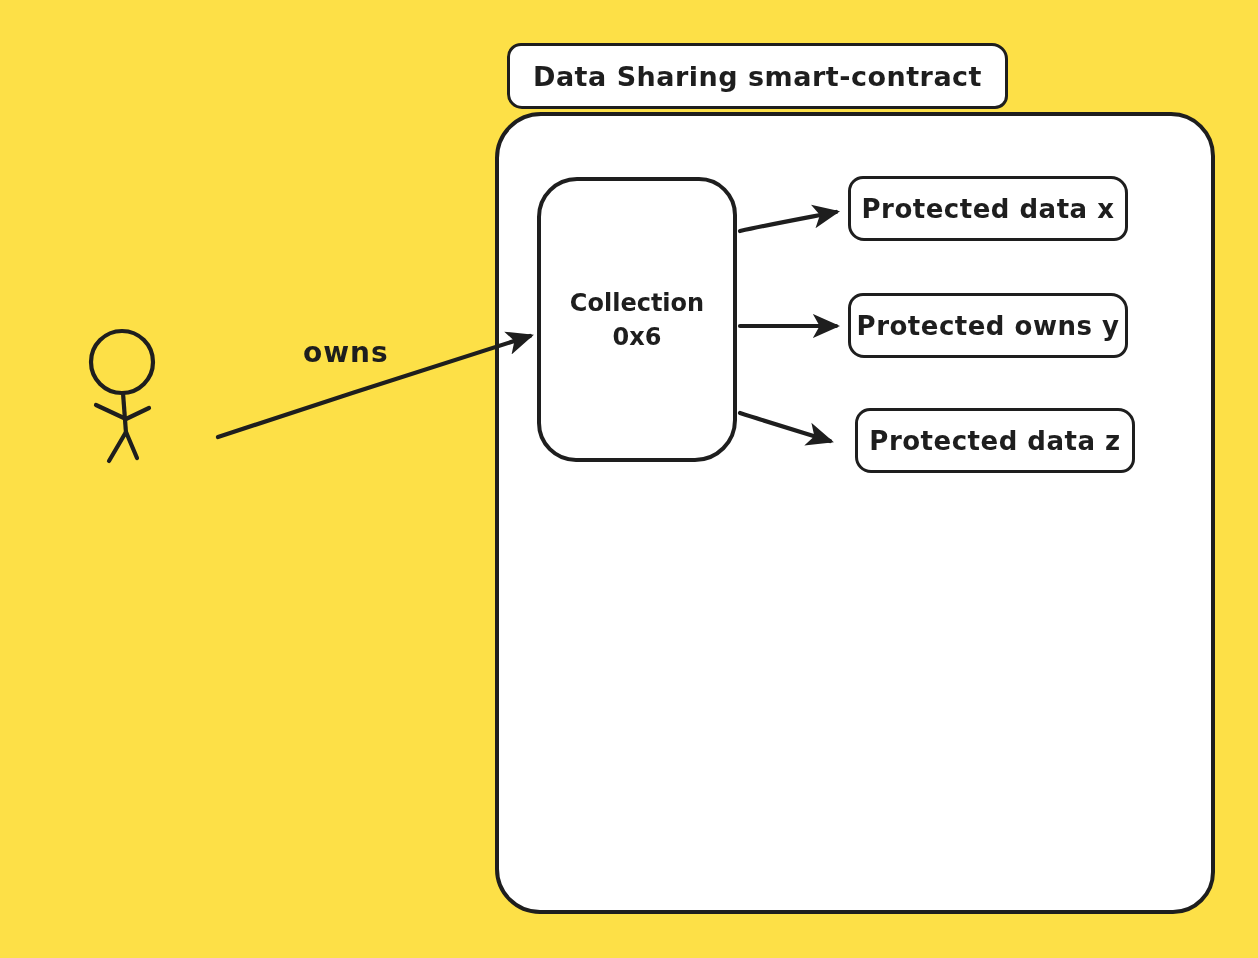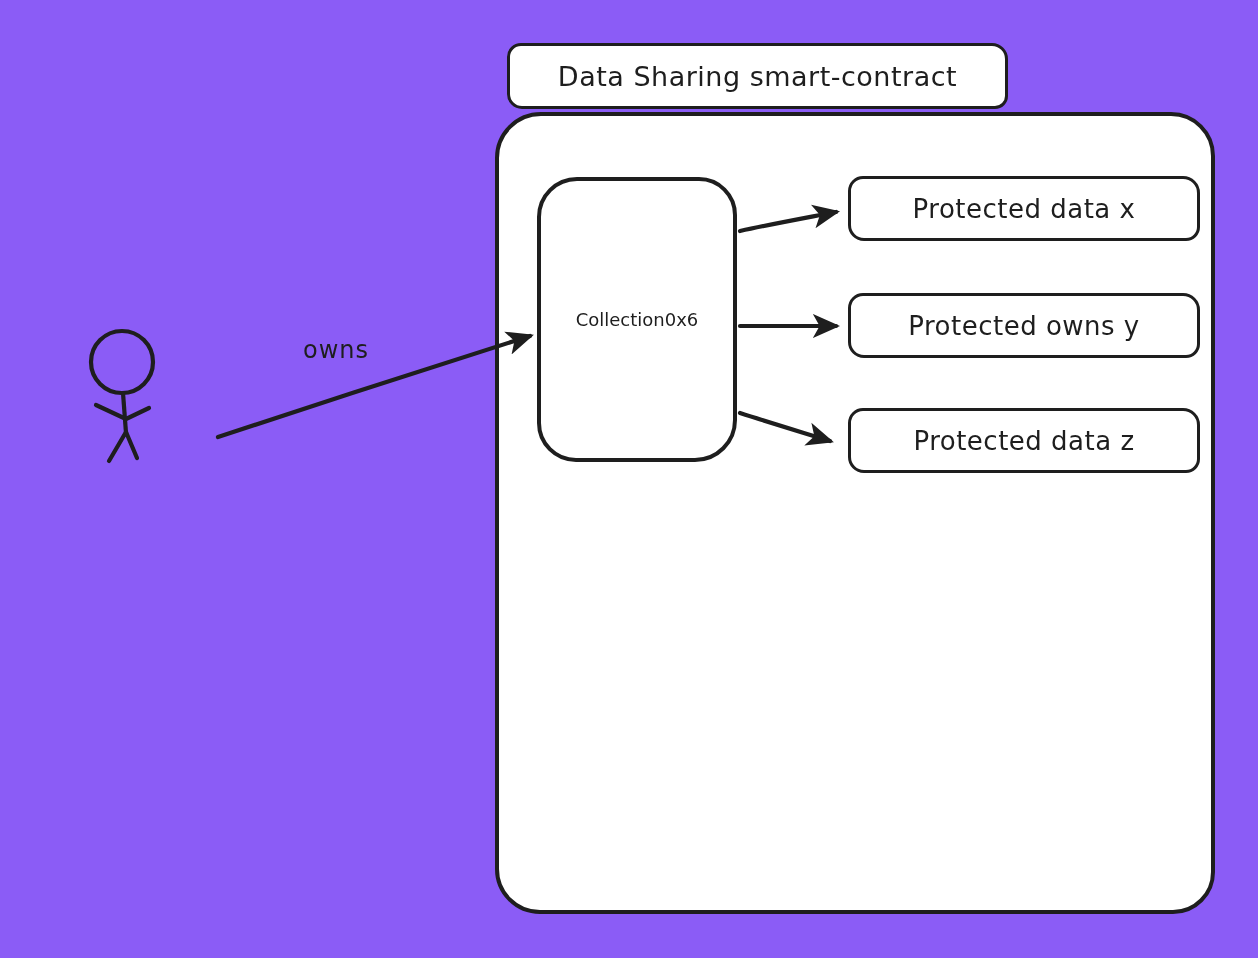--- a/index.html
+++ b/index.html
@@ -5,23 +5,24 @@
   html, body {
     margin: 0;
     padding: 0;
     background: #ffffff;
     font-family: "DejaVu Sans", sans-serif;
   }
   .canvas {
     position: relative;
     width: 1258px;
     height: 958px;
-    background: #8b5cf6;
+    background: #fde047;
     overflow: hidden;
     color: #1e1e1e;
+    font-weight: bold;
   }
   .box {
     position: absolute;
     box-sizing: border-box;
     background: #ffffff;
     border: 3.5px solid #1e1e1e;
     display: flex;
     align-items: center;
     justify-content: center;
     text-align: center;
@@ -40,50 +41,50 @@
     width: 720px; height: 802px;
     border-width: 4px;
     border-radius: 46px 44px 42px 45px;
     z-index: 1;
   }
   .collection-box {
     left: 537px; top: 177px;
     width: 200px; height: 285px;
     border-width: 4px;
     border-radius: 40px 38px 42px 39px;
-    font-size: 18px;
+    font-size: 24px;
     line-height: 34px;
-    flex-direction: row;
+    flex-direction: column;
     z-index: 2;
   }
   .protected-box {
     left: 848px;
-    width: 352px; height: 65px;
+    width: 280px; height: 65px;
     border-radius: 15px 17px 14px 16px;
     font-size: 26px;
     letter-spacing: 0.5px;
     z-index: 2;
   }
   .protected-x { top: 176px; }
   .protected-y { top: 293px; }
-  .protected-z { top: 408px; }
+  .protected-z { top: 408px; margin-left: 7px; }
 
   .free-label {
     position: absolute;
     color: #1e1e1e;
     white-space: pre;
   }
   .wallet-label {
     left: 38px; top: 484px;
     font-size: 26px;
     line-height: 36px;
   }
   .owns-label {
     left: 303px; top: 336px;
-    font-size: 24px;
+    font-size: 28px;
     letter-spacing: 1px;
   }
   svg.overlay {
     position: absolute;
     left: 0; top: 0;
     width: 1258px; height: 958px;
     z-index: 4;
     pointer-events: none;
   }
   svg .stroke {

